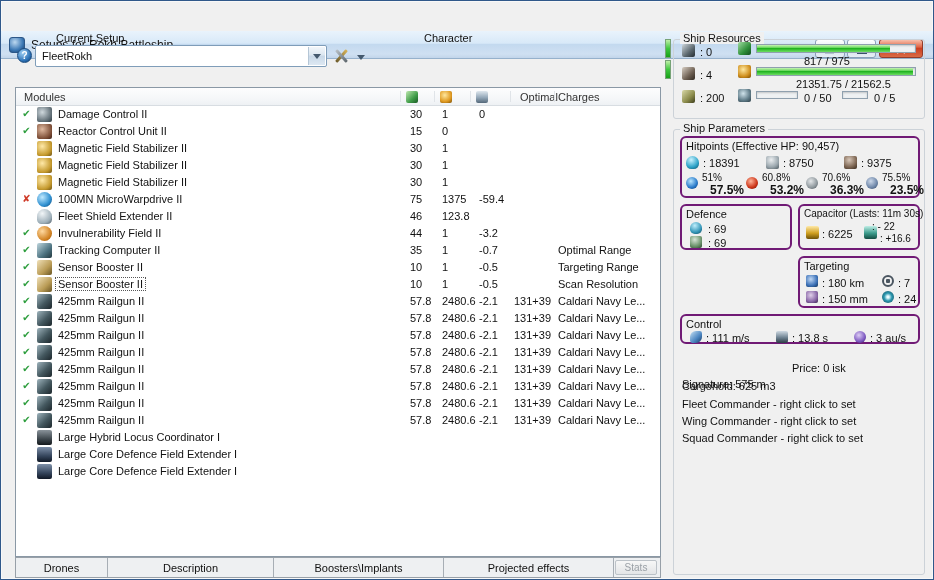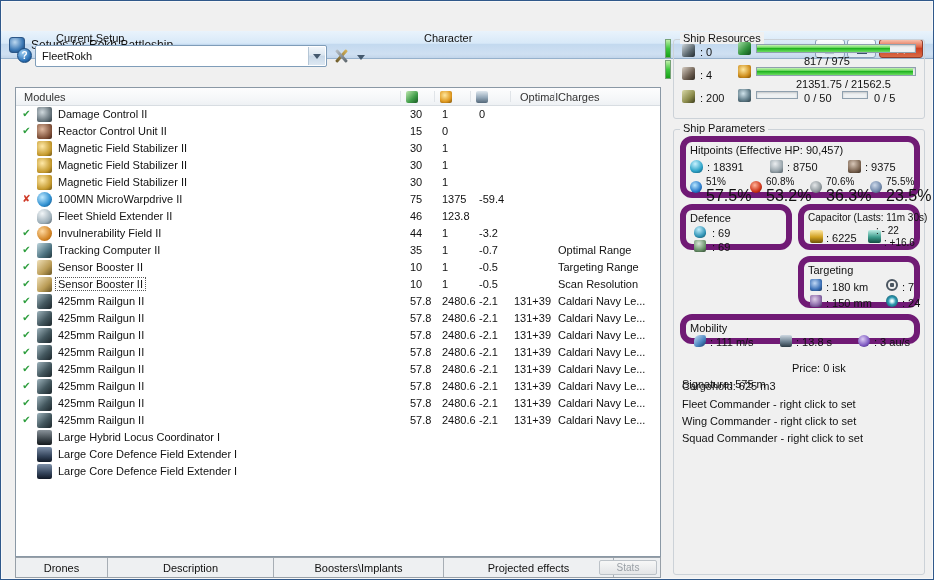--- a/index.html
+++ b/index.html
@@ -76,29 +76,29 @@
   .mi-tracking-computer { background:linear-gradient(135deg,#bfd6de,#4e7482 60%,#223840); }
   .mi-sensor-booster { background:linear-gradient(135deg,#f0e0b8,#b99b55 60%,#6a5522); }
   .mi-railgun { background:linear-gradient(135deg,#9fb4bd,#44585f 55%,#1c262b); }
   .mi-rig-hybrid { background:linear-gradient(180deg,#8a939a,#3d464c 60%,#14181b); }
   .mi-rig-shield { background:linear-gradient(180deg,#7d8fa8,#35455c 60%,#101826); }
 
   
   .tabsbar { position:absolute; left:14px; top:556px; width:646px; height:21px; border:1px solid #98a0a8; background:#eef0f2; }
   .tabslist { position:absolute; left:0; top:0; bottom:0; display:flex; }
   .tab { display:flex; align-items:center; justify-content:center; border-right:1px solid #a7aeb5; color:#111; }
-  .stats-btn { position:absolute; right:3px; top:2px; width:58px; height:15px; text-align:center; line-height:13px;
+  .stats-btn { position:absolute; right:3px; top:2px; width:42px; height:15px; text-align:center; line-height:13px;
                color:#9aa0a6; background:linear-gradient(180deg,#f7f7f7,#e3e5e7); border:1px solid #bcc2c8; border-radius:2px; font-size:10px; }
 
   
   .group { position:absolute; border:1px solid #ccd2d8; border-radius:3px; }
   .glbl { position:absolute; top:-8px; left:6px; padding:0 3px; background:#f0f0f0; white-space:nowrap; }
   .grp-res { left:672px; top:38px; width:252px; height:80px; }
   .grp-par { left:672px; top:128px; width:252px; height:446px; }
-  .box { position:absolute; border:6px solid #701a75; border-radius:12px; }
+  .box { position:absolute; border:2px solid #701a75; border-radius:6px; }
   .boxlbl { position:absolute; left:4px; top:2px; color:#111; white-space:nowrap; }
   .rtxt, .ptxt, .pline { position:absolute; white-space:nowrap; }
 
   .pic { position:absolute; width:13px; height:13px; border-radius:2px; }
   .pic-turret { background:linear-gradient(135deg,#cfd6da,#5a666d 60%,#242c31); }
   .pic-launcher { background:linear-gradient(135deg,#d8cfc4,#6d5f52 60%,#312920); }
   .pic-calib { background:linear-gradient(135deg,#d9d9a8,#8a8a4a 60%,#3d3d1c); }
   .pic-cpu { background:linear-gradient(135deg,#9fdca0,#2f8f3a 60%,#145020); }
   .pic-pg { background:radial-gradient(circle at 40% 35%,#ffe9a0,#d09020 60%,#7a4a00); }
   .pic-drone { background:radial-gradient(circle at 40% 35%,#cfe2ea,#5f7b88 60%,#2b3c44); }
@@ -123,21 +123,21 @@
   .pic-align { background:linear-gradient(180deg,#cfd9e2,#6e8291 55%,#2c3b45); }
   .pic-warp { background:radial-gradient(circle at 40% 35%,#ddcdf5,#7c58c0 60%,#2f1a5f); border-radius:50%; }
 
   .bar { position:absolute; height:9px; border:1px solid #8fa0ae; background:#eef1f3; box-shadow:inset 0 1px 2px rgba(0,0,0,.18); }
   .bar i { position:absolute; left:0; top:0; bottom:0; display:block;
            background:linear-gradient(180deg,#c9f5b8 0%,#57d24b 45%,#22b322 50%,#6ede62 100%); }
 
   .rescell { position:absolute; top:34px; width:60px; height:26px; }
   .rescell .pic { left:0; top:5px; width:12px; height:12px; }
   .rescell .r1 { position:absolute; left:16px; top:0; font-size:10px; white-space:nowrap; }
-  .rescell .r2 { position:absolute; left:16px; top:11px; font-size:16px; white-space:nowrap; }
+  .rescell .r2 { position:absolute; left:24px; top:11px; font-size:12px; white-space:nowrap;font-weight:bold; }
   .f10 { font-size:10px; }
 </style>
 </head>
 <body>
 
 <div class="window">
 
   <div class="titlebar">
     <div class="appicon"></div>
     <div class="title">Setups for Rokh Battleship</div>
@@ -514,21 +514,21 @@
       <span class="ptxt" style="left:22px;top:19px">: 180 km</span>
       <span class="pic pic-locks" style="left:82px;top:17px;width:12px;height:12px"></span>
       <span class="ptxt" style="left:98px;top:19px">: 7</span>
       <span class="pic pic-scanres" style="left:6px;top:33px;width:12px;height:12px"></span>
       <span class="ptxt" style="left:22px;top:35px">: 150 mm</span>
       <span class="pic pic-sensor" style="left:82px;top:33px;width:12px;height:12px"></span>
       <span class="ptxt" style="left:98px;top:35px">: 24</span>
     </div>
 
     <div class="box" style="left:6px;top:184px;width:240px;height:30px">
-      <div class="boxlbl">Mobility</div>
+      <div class="boxlbl">Control</div>
       <span class="pic pic-speed" style="left:8px;top:15px;width:12px;height:12px"></span>
       <span class="ptxt" style="left:24px;top:16px">: 111 m/s</span>
       <span class="pic pic-align" style="left:94px;top:15px;width:12px;height:12px"></span>
       <span class="ptxt" style="left:110px;top:16px">: 13.8 s</span>
       <span class="pic pic-warp" style="left:172px;top:15px;width:12px;height:12px"></span>
       <span class="ptxt" style="left:188px;top:16px">: 3 au/s</span>
     </div>
 
     <div class="pline" style="left:8px;top:248px">Signature: 575 m</div>
     <div class="pline" style="left:118px;top:232px">Price: 0 isk</div>

